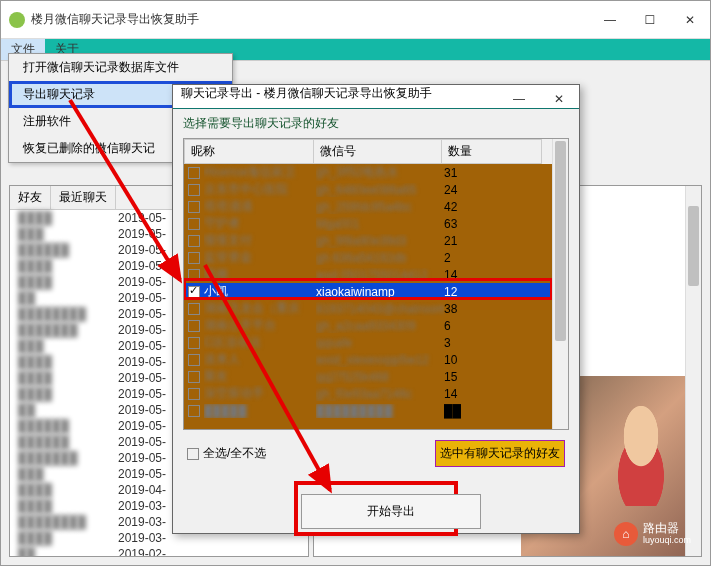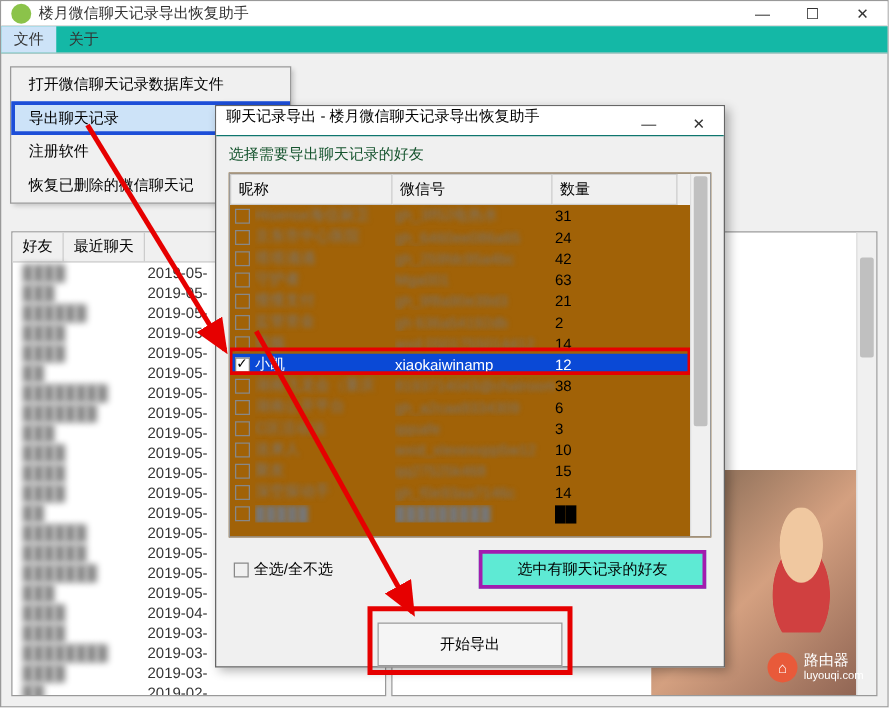--- a/index.html
+++ b/index.html
@@ -1,18 +1,18 @@
 <!DOCTYPE html>
 <html><head>
 <meta charset="utf-8">
 <style>
 *{margin:0;padding:0;box-sizing:border-box;font-family:"Microsoft YaHei",SimSun,sans-serif;font-size:12px}
 body{width:711px;height:566px;background:#fff;position:relative;overflow:hidden}
 .main-win{width:711px;height:566px;border:1px solid #999;background:#f0f0f0;position:relative}
-.titlebar{height:20px;background:#fff;display:flex;align-items:center;padding-left:8px;border-bottom:1px solid #ddd}
+.titlebar{height:38px;background:#fff;display:flex;align-items:center;padding-left:8px;border-bottom:1px solid #ddd}
 .titlebar .icon{width:16px;height:16px;border-radius:50%;background:#8bc34a;margin-right:6px;display:inline-block}
 .titlebar .title{flex:1;color:#333}
 .winbtns{display:flex}
 .winbtn{width:40px;height:28px;display:flex;align-items:center;justify-content:center;color:#333}
 .menubar{height:22px;background:#14b8a6;display:flex;border-bottom:1px solid #ccc}
 .menuitem{padding:2px 10px;color:#333}
 .menuitem.active{background:#cde3f8}
 .dropdown{position:absolute;left:7px;top:52px;width:225px;background:#f0f0f0;border:1px solid #999;box-shadow:2px 2px 4px rgba(0,0,0,.2);z-index:5}
 .dropdown div{padding:5px 14px;color:#000000}
 .dropdown div.hl{background:#cde3f8;border:3px solid #1d4ed8;padding:2px 11px}
@@ -49,22 +49,22 @@
 .dlg-row .n2{width:128px;overflow:hidden;white-space:nowrap}
 .dlg-row .n3{width:60px}
 .dlg-row.blur .n1,.dlg-row.blur .n2{color:transparent;text-shadow:0 0 4px #777}
 .dlg-row.sel{background:#0a49d6;color:#fff}
 .dlg-row.sel .cb{background:#fff;position:relative}
 .dlg-row.sel .cb::after{content:"✓";position:absolute;left:0;top:-3px;color:#000;font-size:11px}
 .hl-box{position:absolute;border:3px solid #e60000;pointer-events:none}
 .dlg-bottom{padding:10px 14px;display:flex;align-items:center;gap:20px}
 .chk{display:flex;align-items:center;gap:4px}
 .chk .box{width:12px;height:12px;border:1px solid #888}
-.btn{padding:4px 28px;background:#5eead4;border:3px solid #a21caf;display:inline-block}
-.export-btn{margin:6px auto 0;display:block;width:148px;text-align:center;padding:8px 0;background:#f5f5f5;border:1px solid #999}
+.btn{padding:4px 4px;background:#eab308;border:1px solid #a21caf;display:inline-block}
+.export-btn{margin:6px auto 0;display:block;width:180px;text-align:center;padding:8px 0;background:#f5f5f5;border:1px solid #999}
 .export-wrap{border:4px solid #e60000;width:164px;margin:4px auto;padding:3px}
 
 
 .arrow{position:absolute;z-index:20;pointer-events:none}
 .arrow svg{overflow:visible}
 </style>
 </head>
 <body>
 
 <div class="main-win">

